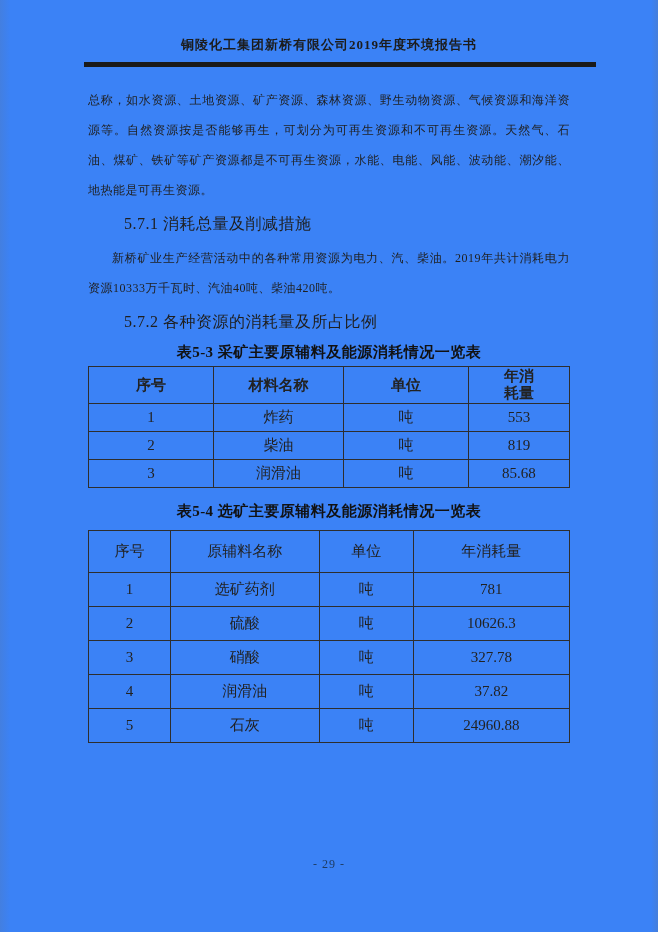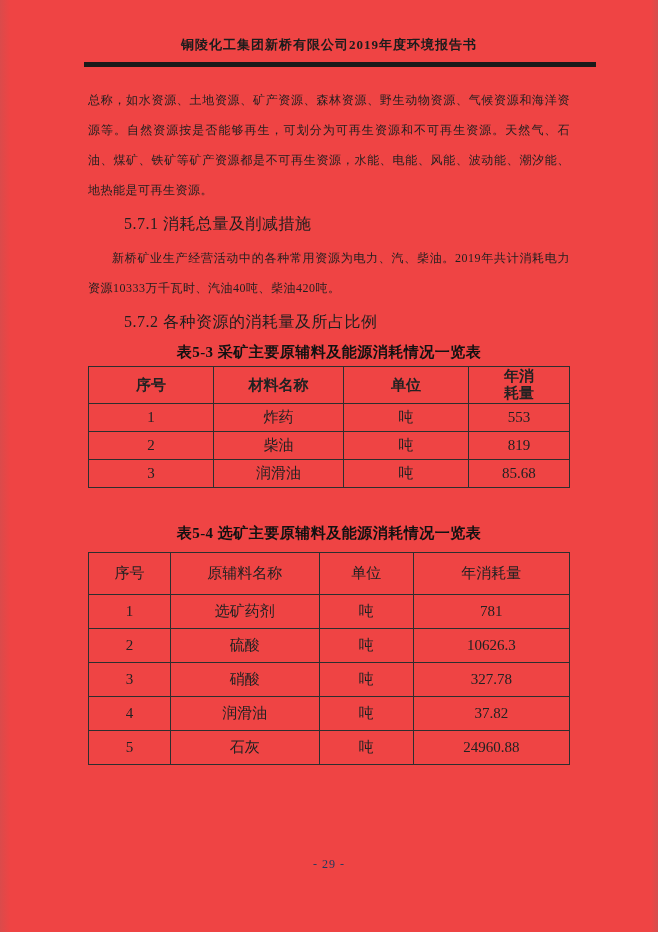--- a/index.html
+++ b/index.html
@@ -5,21 +5,21 @@
   html, body {
     margin: 0;
     padding: 0;
     background: #ffffff;
   }
   .page {
     position: relative;
     width: 658px;
     height: 932px;
     margin: 0 auto;
-    background: #ef4444;
+    background: #3b82f6;
     overflow: hidden;
     font-family: "Liberation Serif", "DejaVu Serif", serif;
     color: #1f1f1f;
   }
   .scan-edge {
     position: absolute;
     top: 0;
     bottom: 0;
     pointer-events: none;
   }
@@ -67,21 +67,21 @@
     letter-spacing: 0.5px;
   }
   .table-caption {
     margin-top: 6px;
     text-align: center;
     font-size: 15px;
     font-weight: bold;
     letter-spacing: 0.5px;
     color: #111111;
   }
-  .table-caption.cap2 { margin-top: 36px; text-align: center; }
+  .table-caption.cap2 { margin-top: 14px; text-align: center; }
   table.data-table {
     width: 100%;
     margin-top: 4px;
     border-collapse: collapse;
     table-layout: fixed;
   }
   table.t54 { margin-top: 9px; }
   .data-table th, .data-table td {
     border: 1px solid #2e2e2e;
     text-align: center;

